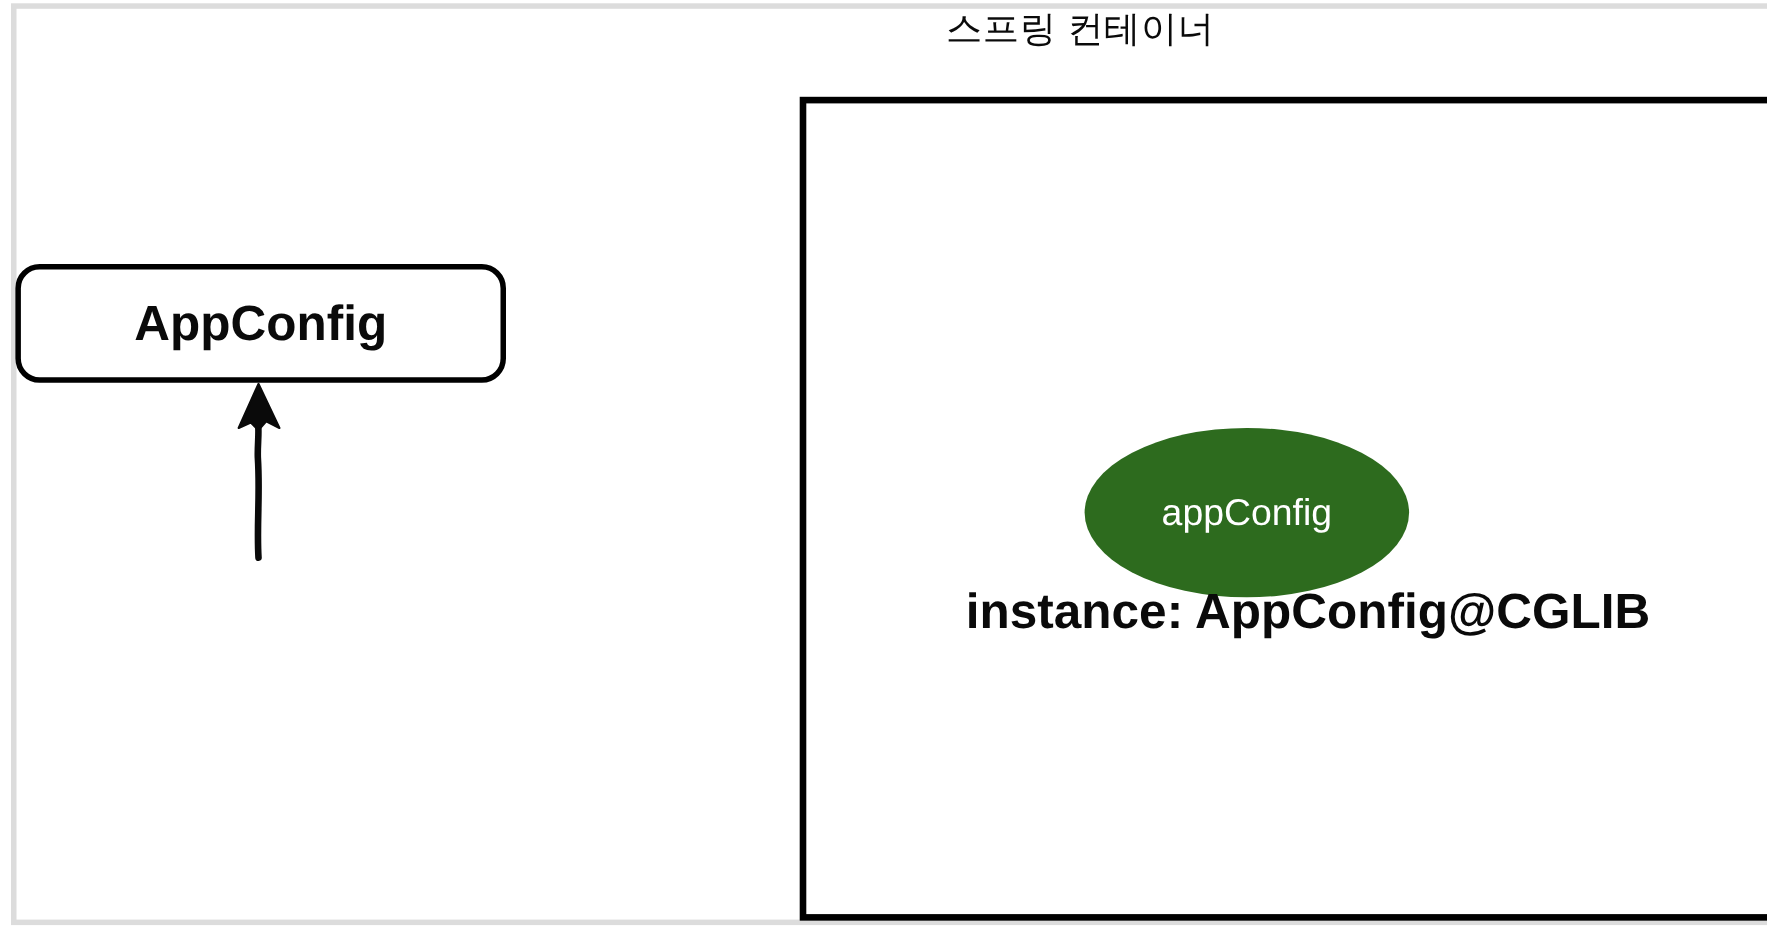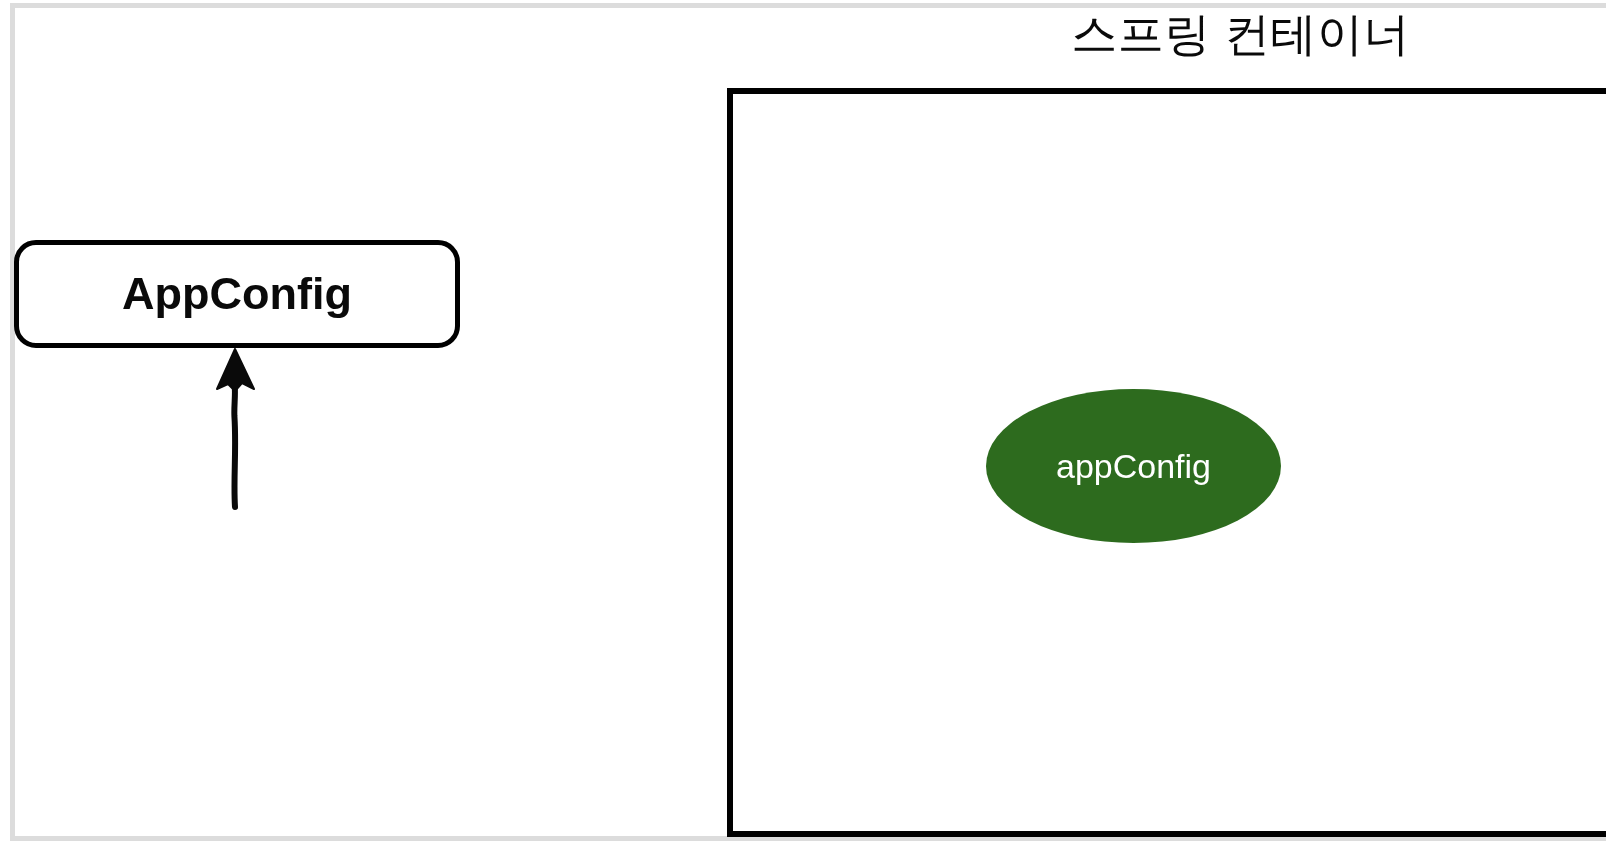--- a/index.html
+++ b/index.html
@@ -15,22 +15,22 @@
   
   .outer-frame {
     position: absolute; left: 10px; top: 3px;
     width: 1660px; height: 838px;
     border: 5px solid #dcdcdc;
     background: transparent;
   }
 
   .diagram-title {
     position: absolute; left: 860px; top: 4px; width: 550px;
-    text-align: right;
-    font-size: 46px; font-weight: 400; letter-spacing: 0.5px;
+    text-align: left;
+    font-size: 33px; font-weight: 400; letter-spacing: 0.5px;
     white-space: nowrap;
   }
 
   
   .spring-container {
     position: absolute; left: 727px; top: 88px;
     width: 920px; height: 749px;
     border: 6px solid #000000;
     background: #ffffff;
   }
@@ -71,20 +71,21 @@
 <div class="stage">
 
   <div class="outer-frame"></div>
 
   <div class="diagram-title">스프링 컨테이너</div>
 
   <div class="spring-container">
     <div class="bean-ellipse" style="background:#2d6b1e; color:#ffffff; left:253px; top:295px;">
       <span>appConfig</span>
     </div>
+    <div class="instance-label" style="left:145px; top:434px;">instance: AppConfig@CGLIB</div>
   </div>
 
   <div class="class-box appconfig">
     <span>AppConfig</span>
   </div>
 
   <div class="arrow-wrap">
     <svg width="70" height="165" viewBox="0 0 70 165" xmlns="http://www.w3.org/2000/svg">
       <path d="M35 161 C 33.2 132, 36.6 104, 34.4 70 C 34 60, 35.4 50, 34.8 42" fill="none" stroke="#0a0a0a" stroke-width="6" stroke-linecap="round"></path>
       <path d="M35 3 L17 43 L28 38 L35 45 L42 37 L54 43 Z" fill="#0a0a0a" stroke="#0a0a0a" stroke-width="2" stroke-linejoin="round"></path>

